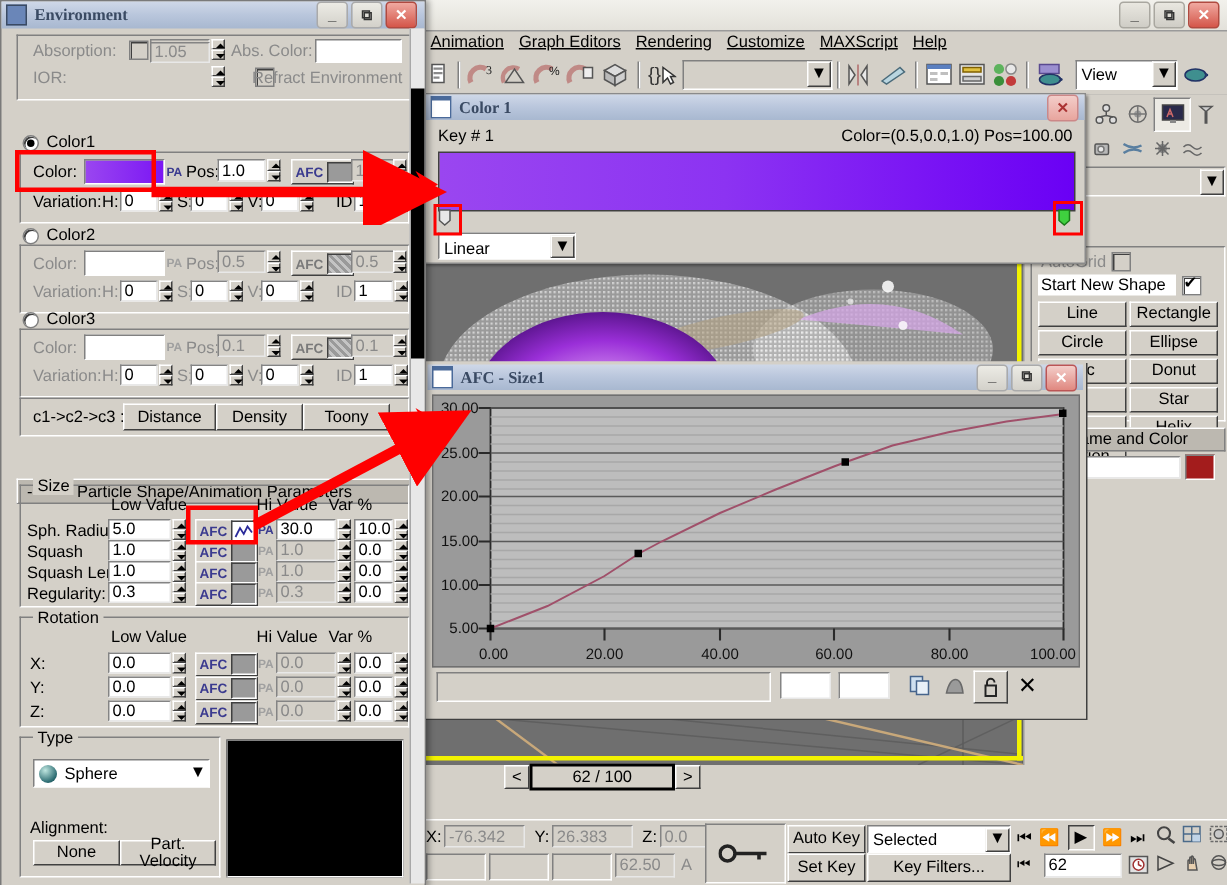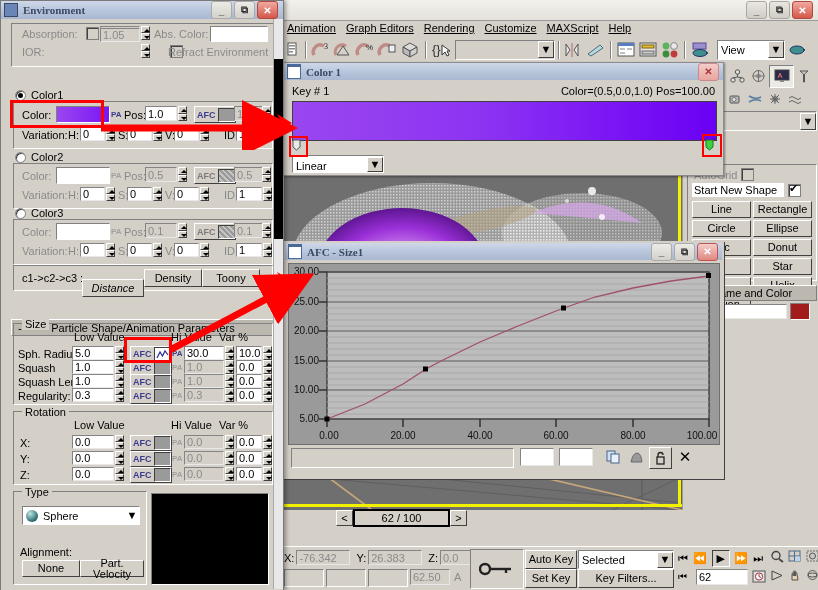--- a/index.html
+++ b/index.html
@@ -863,21 +863,21 @@
     <div class="abs lbl dim" style="left:210px;top:25px;">ID:</div>
     <div class="abs field" style="left:222px;top:23px;width:26px;height:14px;">1</div>
     <div class="abs spin" style="left:249px;top:23px;height:14px;">
         <i class="up"></i>
         <i class="dn"></i>
       </div>
   </div>
 
   <div class="abs grp" style="left:12px;top:264px;width:258px;height:24px;">
     <div class="abs lbl" style="left:8px;top:6px;">c1-&gt;c2-&gt;c3 :</div>
-    <div class="abs btn" style="left:68px;top:13px;width:60px;height:16px;font-style:italic;">Distance</div>
+    <div class="abs btn" style="left:68px;top:3px;width:60px;height:16px;">Distance</div>
     <div class="abs btn" style="left:130px;top:3px;width:56px;height:16px;">Density</div>
     <div class="abs btn" style="left:188px;top:3px;width:56px;height:16px;">Toony</div>
   </div>
 
   <div class="abs rollup" style="left:10px;top:300px;width:262px;height:15px;">
     <span class="minus">-</span>
     <span>Particle Shape/Animation Parameters</span>
   </div>
 
   <div class="abs grp" style="left:12px;top:322px;width:258px;height:80px;">

